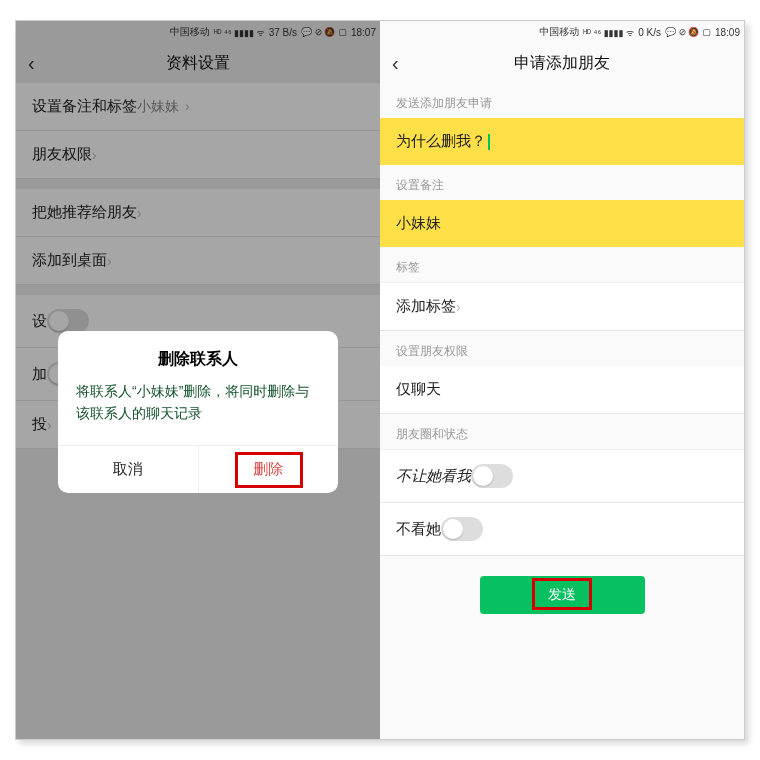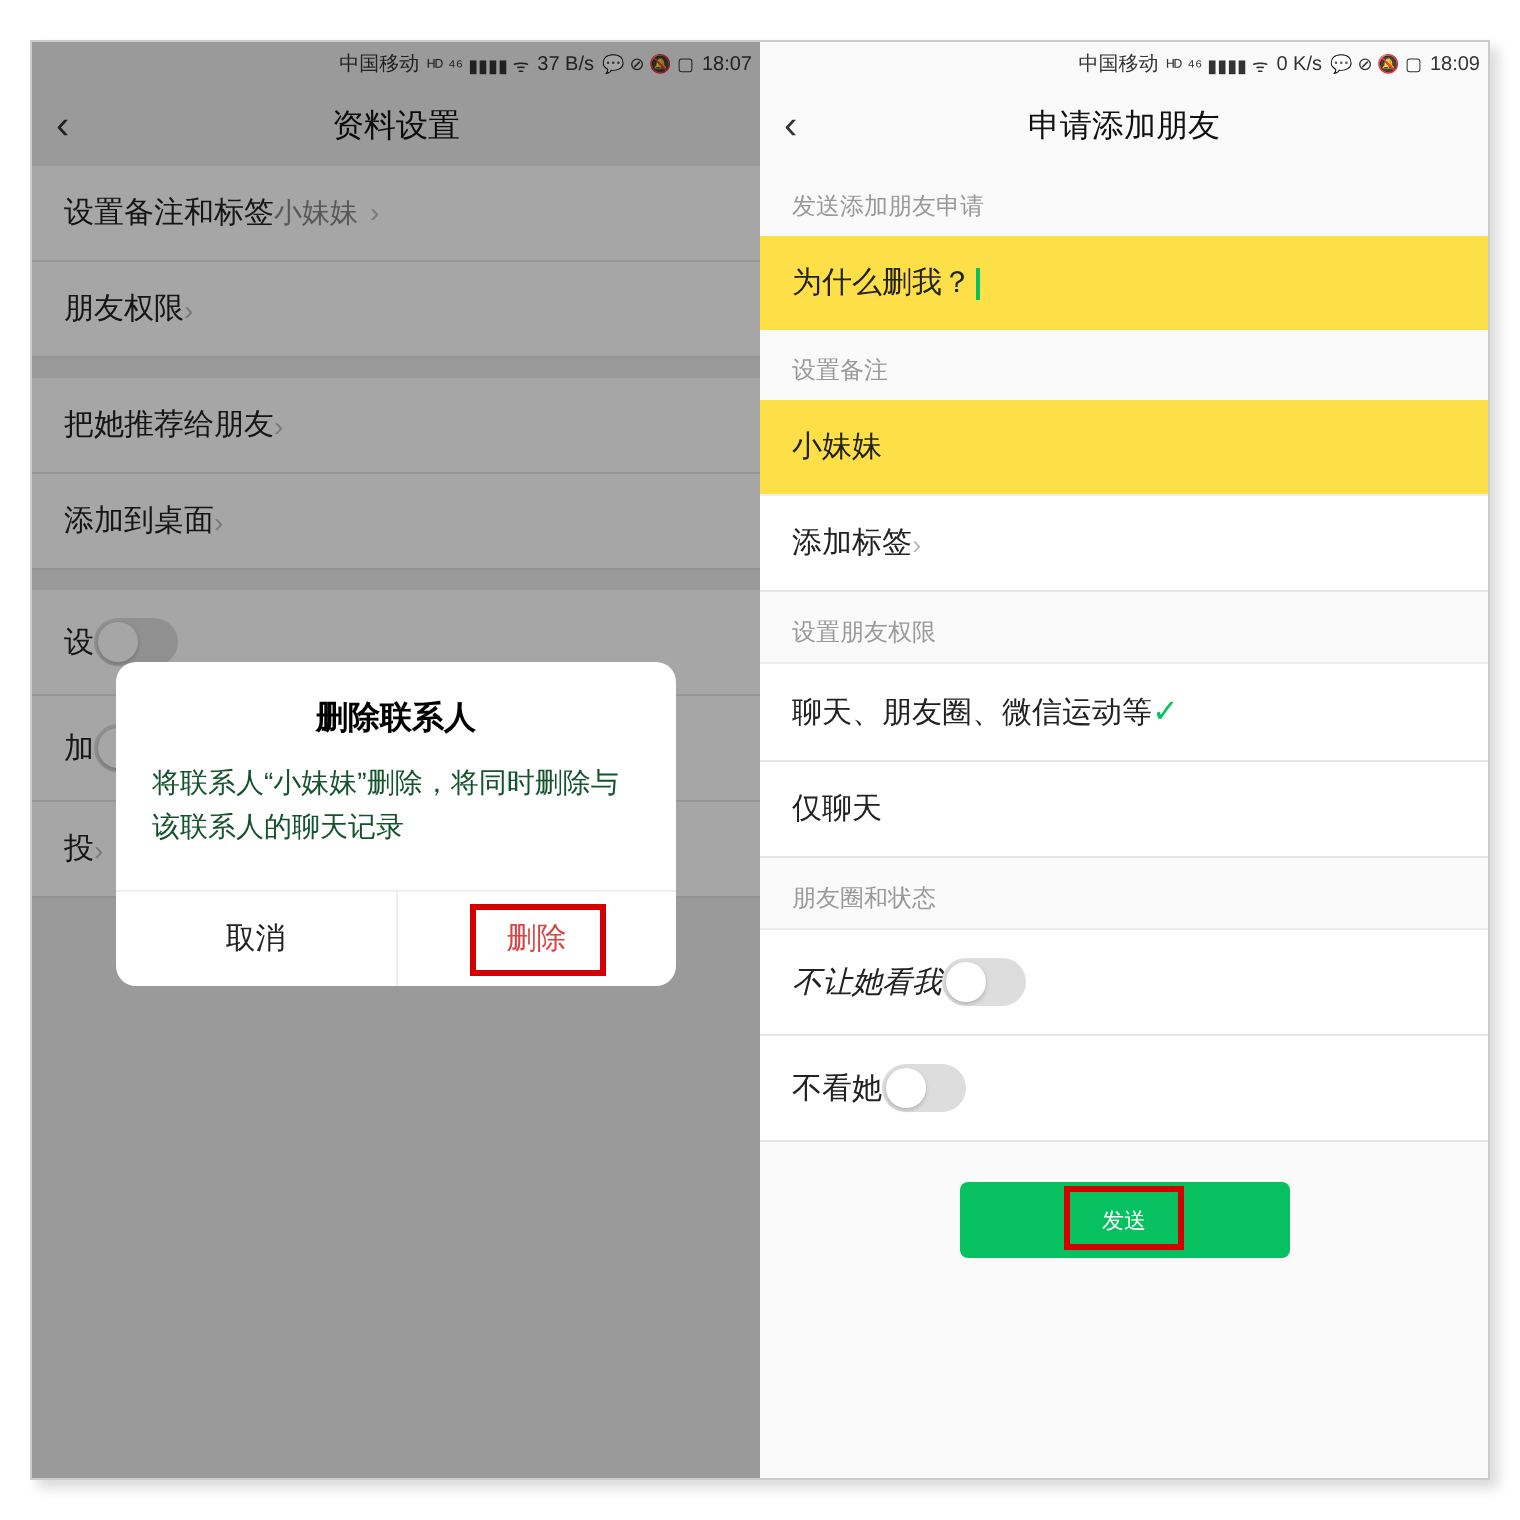--- a/index.html
+++ b/index.html
@@ -175,21 +175,21 @@
   }
   .send-btn {
     width: 165px;
     height: 38px;
     background: #07c160;
     color: #fff;
     border-radius: 4px;
     display: flex;
     align-items: center;
     justify-content: center;
-    font-size: 11px;
+    font-size: 14px;
     position: relative;
   }
   .statusbar-text { font-size: 10px; }
   .sig-icons { display: flex; gap: 2px; align-items: center; font-size: 9px; }
   .phone-left .row { background: #fff; }
 </style>
 </head>
 <body>
 
 <div class="container">
@@ -272,30 +272,27 @@
     <div class="input-box">
       <span>为什么删我？</span>
       <span class="cursor"></span>
     </div>
 
     <div class="section-label">设置备注</div>
     <div class="input-box">
       <span>小妹妹</span>
     </div>
 
+    <div class="section-label">标签</div>
     <div class="row" style="border-top:1px solid #eee;">
       <span>添加标签</span>
       <span class="chev">›</span>
     </div>
 
     <div class="section-label">设置朋友权限</div>
-    <div class="row" style="border-top:1px solid #eee;">
-      <span>聊天、朋友圈、微信运动等</span>
-      <span class="check">✓</span>
-    </div>
     <div class="row">
       <span>仅聊天</span>
     </div>
 
     <div class="section-label">朋友圈和状态</div>
     <div class="row" style="border-top:1px solid #eee;font-style:italic;">
       <span>不让她看我</span>
       <span class="toggle"></span>
     </div>
     <div class="row">

